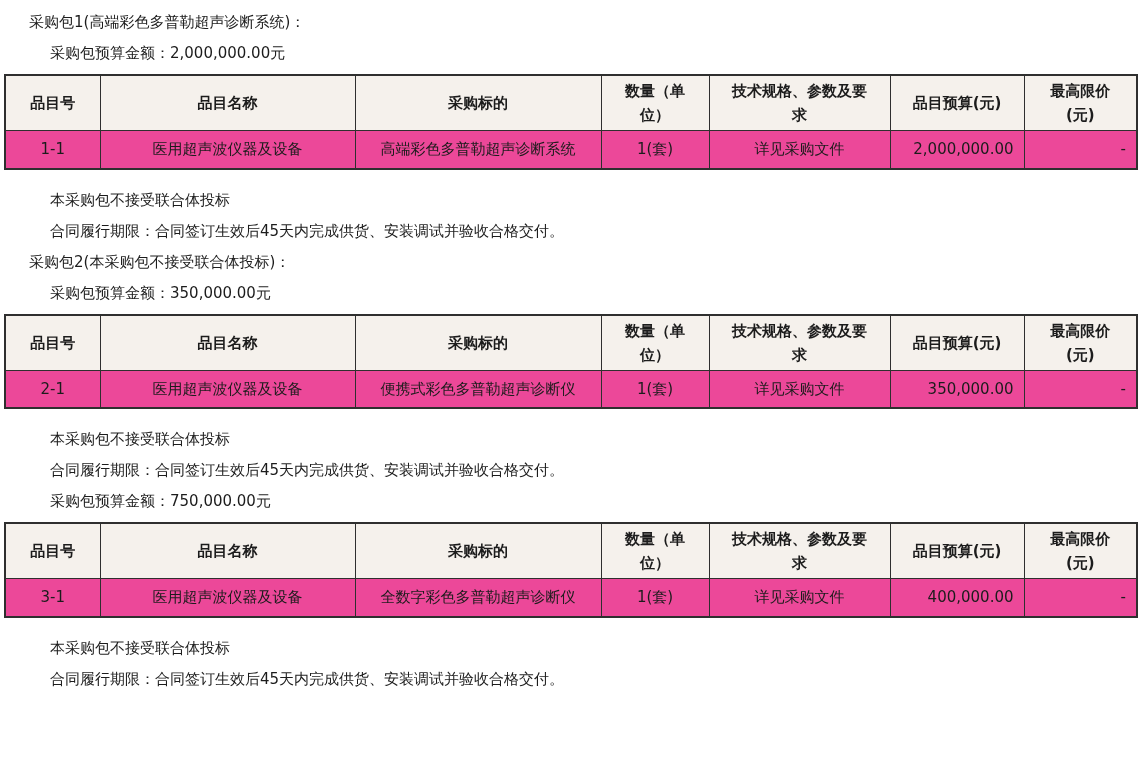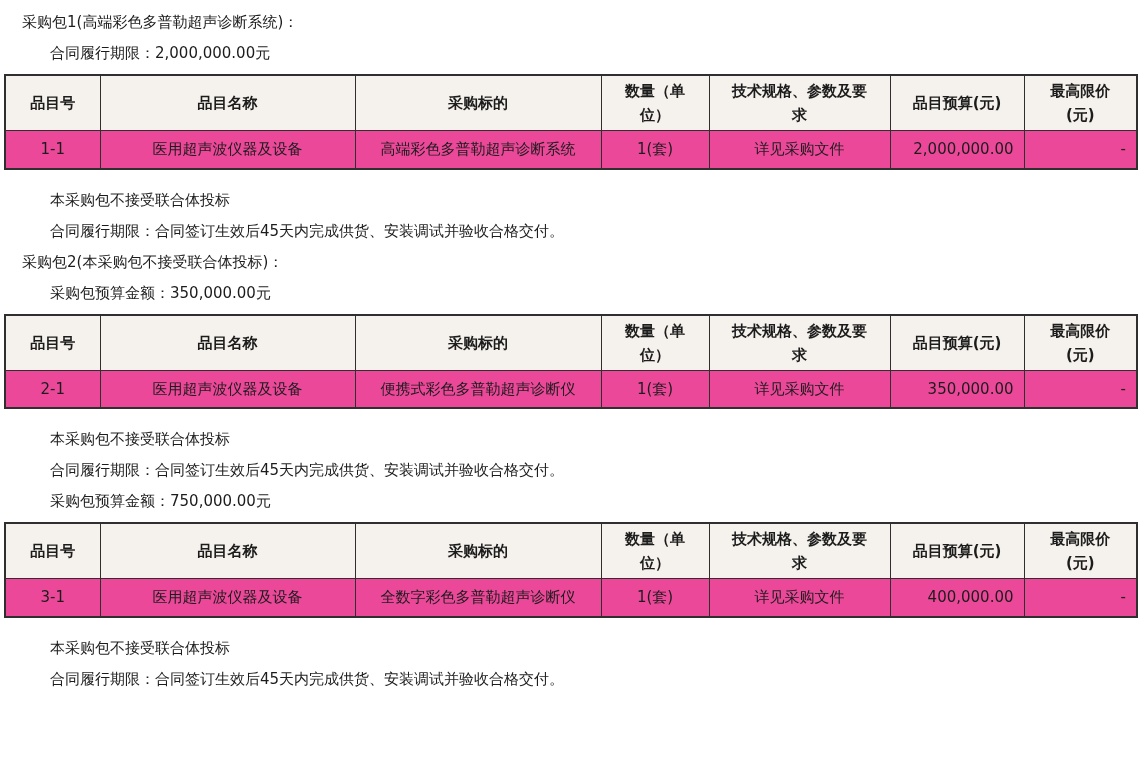--- a/index.html
+++ b/index.html
@@ -8,21 +8,21 @@
     height: 767px;
     box-sizing: border-box;
     background: #ffffff;
     color: #1c1c1c;
     font-family: "DejaVu Sans", sans-serif;
     font-size: 15px;
     overflow: hidden;
     padding-top: 12px;
   }
   p { margin: 0 0 10px; line-height: 21px; }
-  .pkg-title { margin-left: 22px; }
+  .pkg-title { margin-left: 29px; }
   .indent { margin-left: 50px; }
   table.items {
     border-collapse: collapse;
     table-layout: fixed;
     width: 1132px;
     margin: 8px 4px 20px 4px;
     border: 2px solid #2f2f2f;
     background: #ffffff;
   }
   table.items th, table.items td {
@@ -54,21 +54,21 @@
   col.c4 { width: 108px; }
   col.c5 { width: 181px; }
   col.c6 { width: 134px; }
   col.c7 { width: 113px; }
 </style>
 </head>
 <body>
 
 <section>
   <p class="pkg-title">采购包1(高端彩色多普勒超声诊断系统)：</p>
-  <p class="indent">合同履行期限：2,000,000.00元</p>
+  <p class="indent">采购包预算金额：2,000,000.00元</p>
   <table class="items">
     <colgroup>
         <col class="c1">
         <col class="c2">
         <col class="c3">
         <col class="c4">
         <col class="c5">
         <col class="c6">
         <col class="c7">
       </colgroup>

